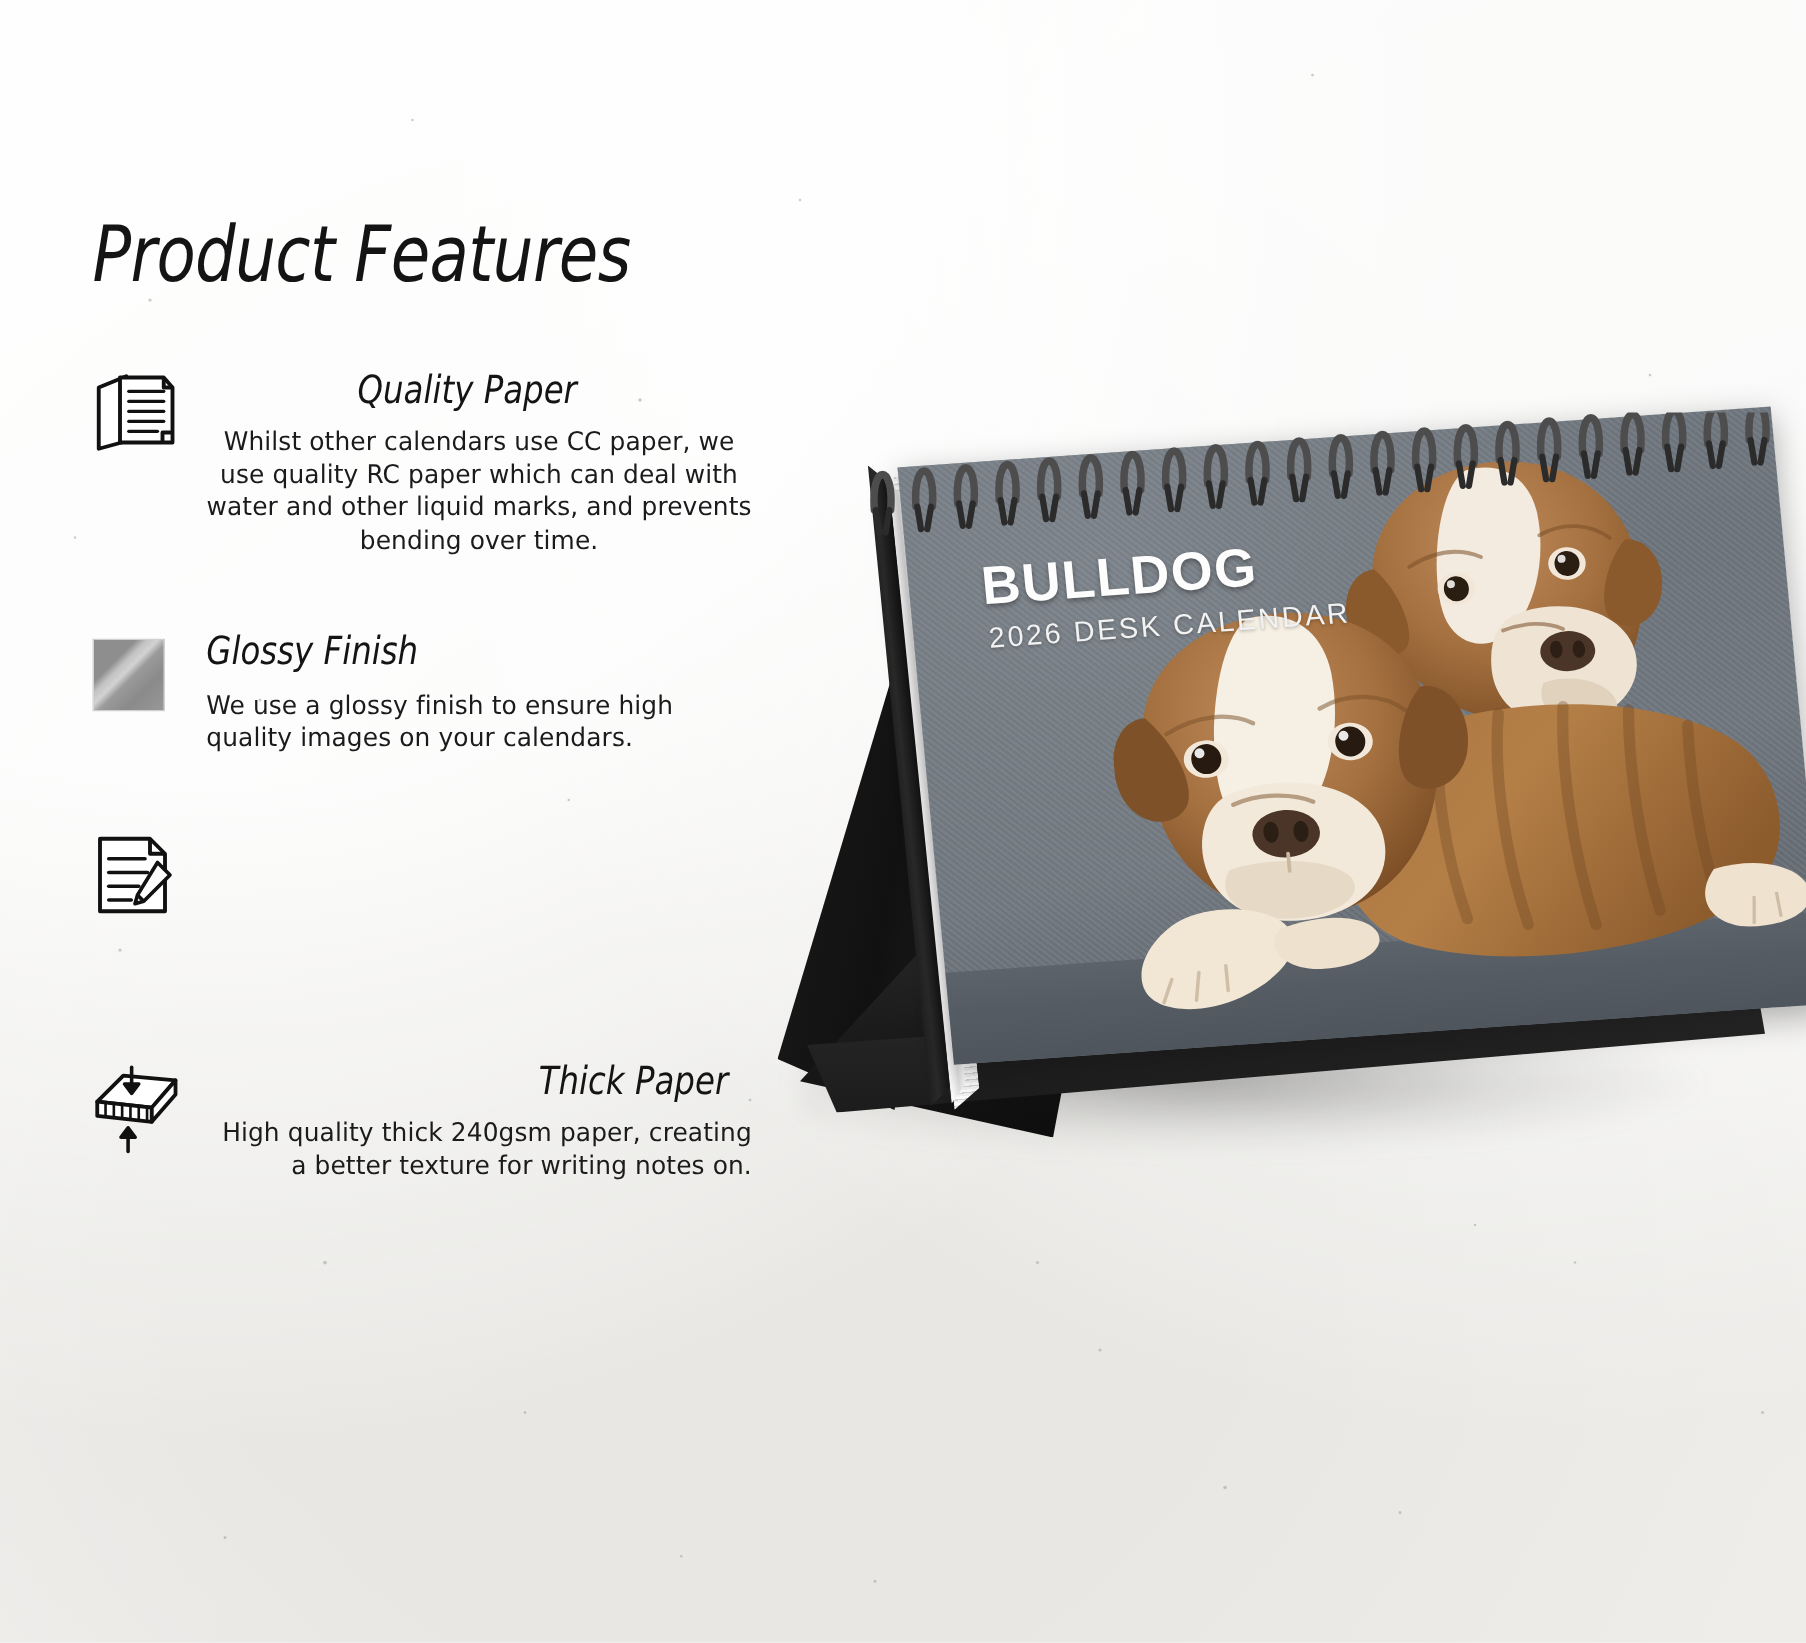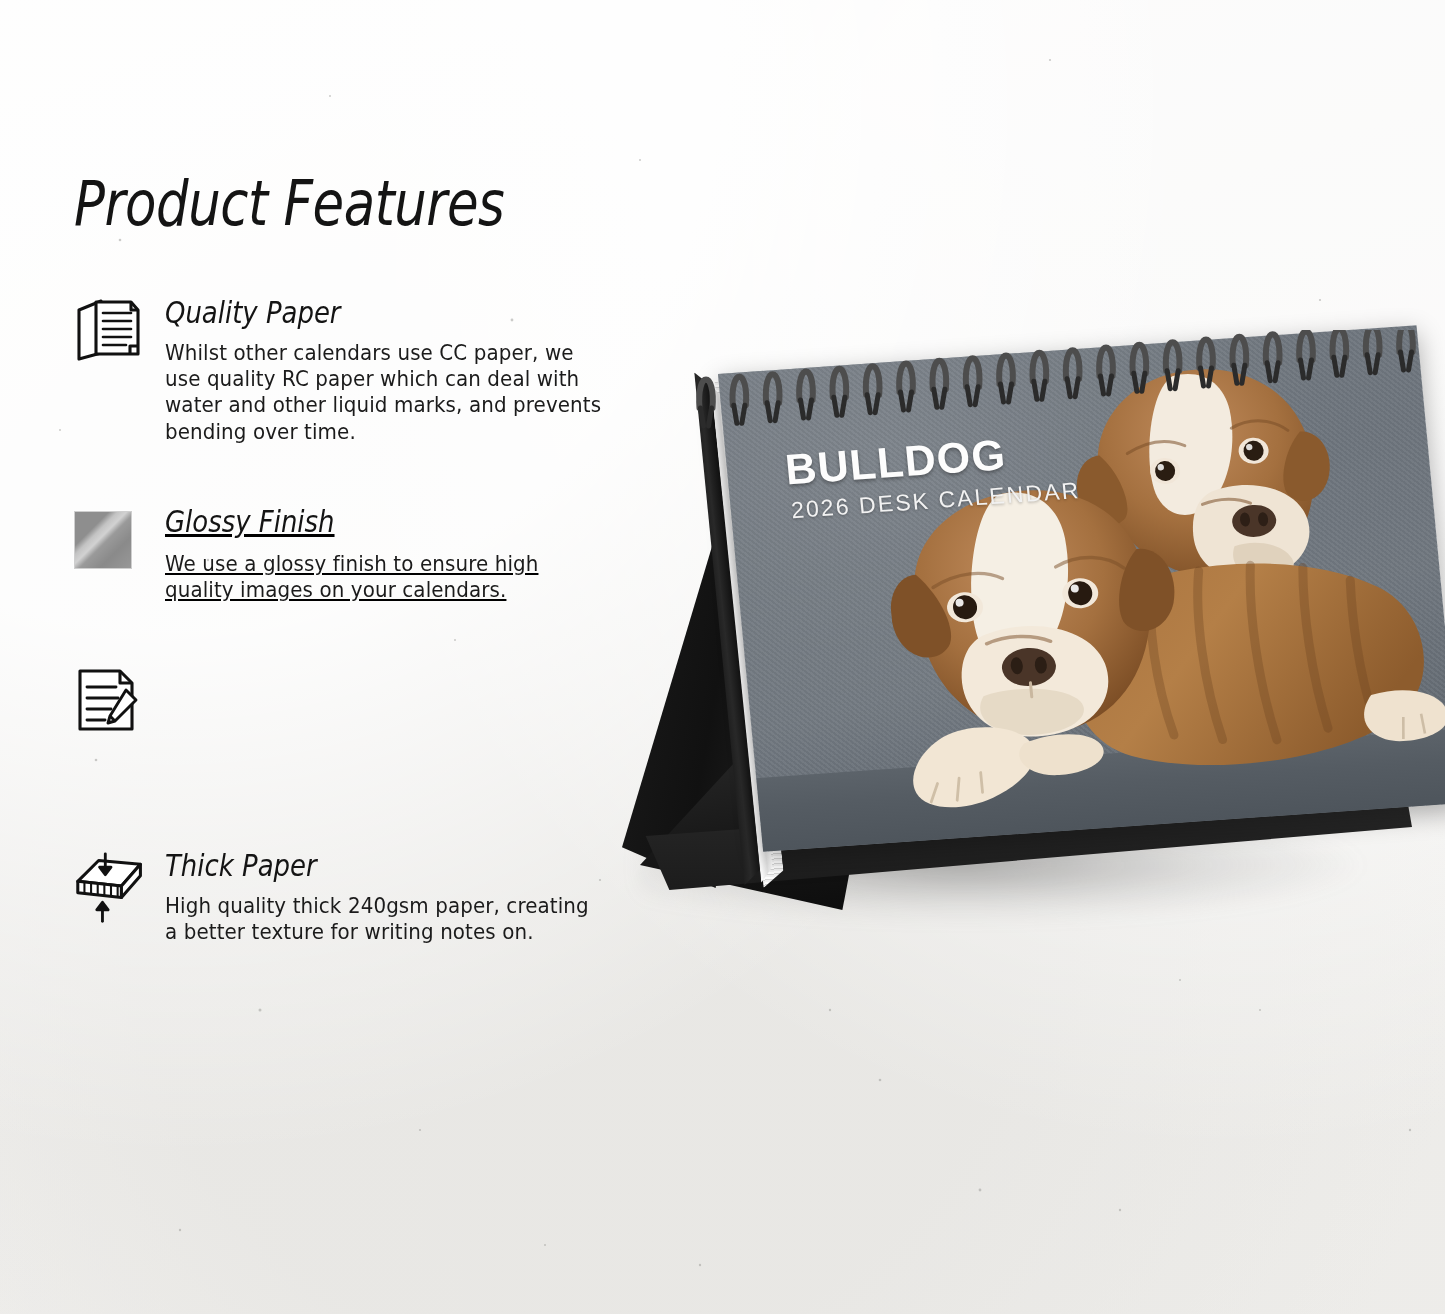--- a/index.html
+++ b/index.html
@@ -52,25 +52,25 @@
   }
   .f-body{
     font-size:20.5px;line-height:1.29;
     color:#1b1b1b;font-weight:400;
     letter-spacing:.1px;
     margin:0;
     width:450px;
     font-family:"DejaVu Sans","Liberation Sans",sans-serif;
     transform:scaleX(.97);transform-origin:left top;
   }
-  #feature-0{top:296px;}
+  #feature-0{top:296px;text-align:center;}
   #feature-1{top:505px;}
   #feature-2{top:665px;}
-  #feature-3{top:849px;}
-  #feature-1 .txt{margin-left:91px;text-decoration:underline;}
+  #feature-3{top:849px;text-align:right;}
+  #feature-1 .txt{margin-left:91px;}
   #feature-1 .f-head{margin-bottom:13px;}
 
   
   .gloss-swatch{
     width:56px;height:56px;margin-top:6px;
     background:
       linear-gradient(135deg,
         #8e8e8e 0%, #8e8e8e 30%,
         #c3c3c3 38%, #d2d2d2 46%,
         #9a9a9a 54%, #8a8a8a 72%, #989898 100%);

